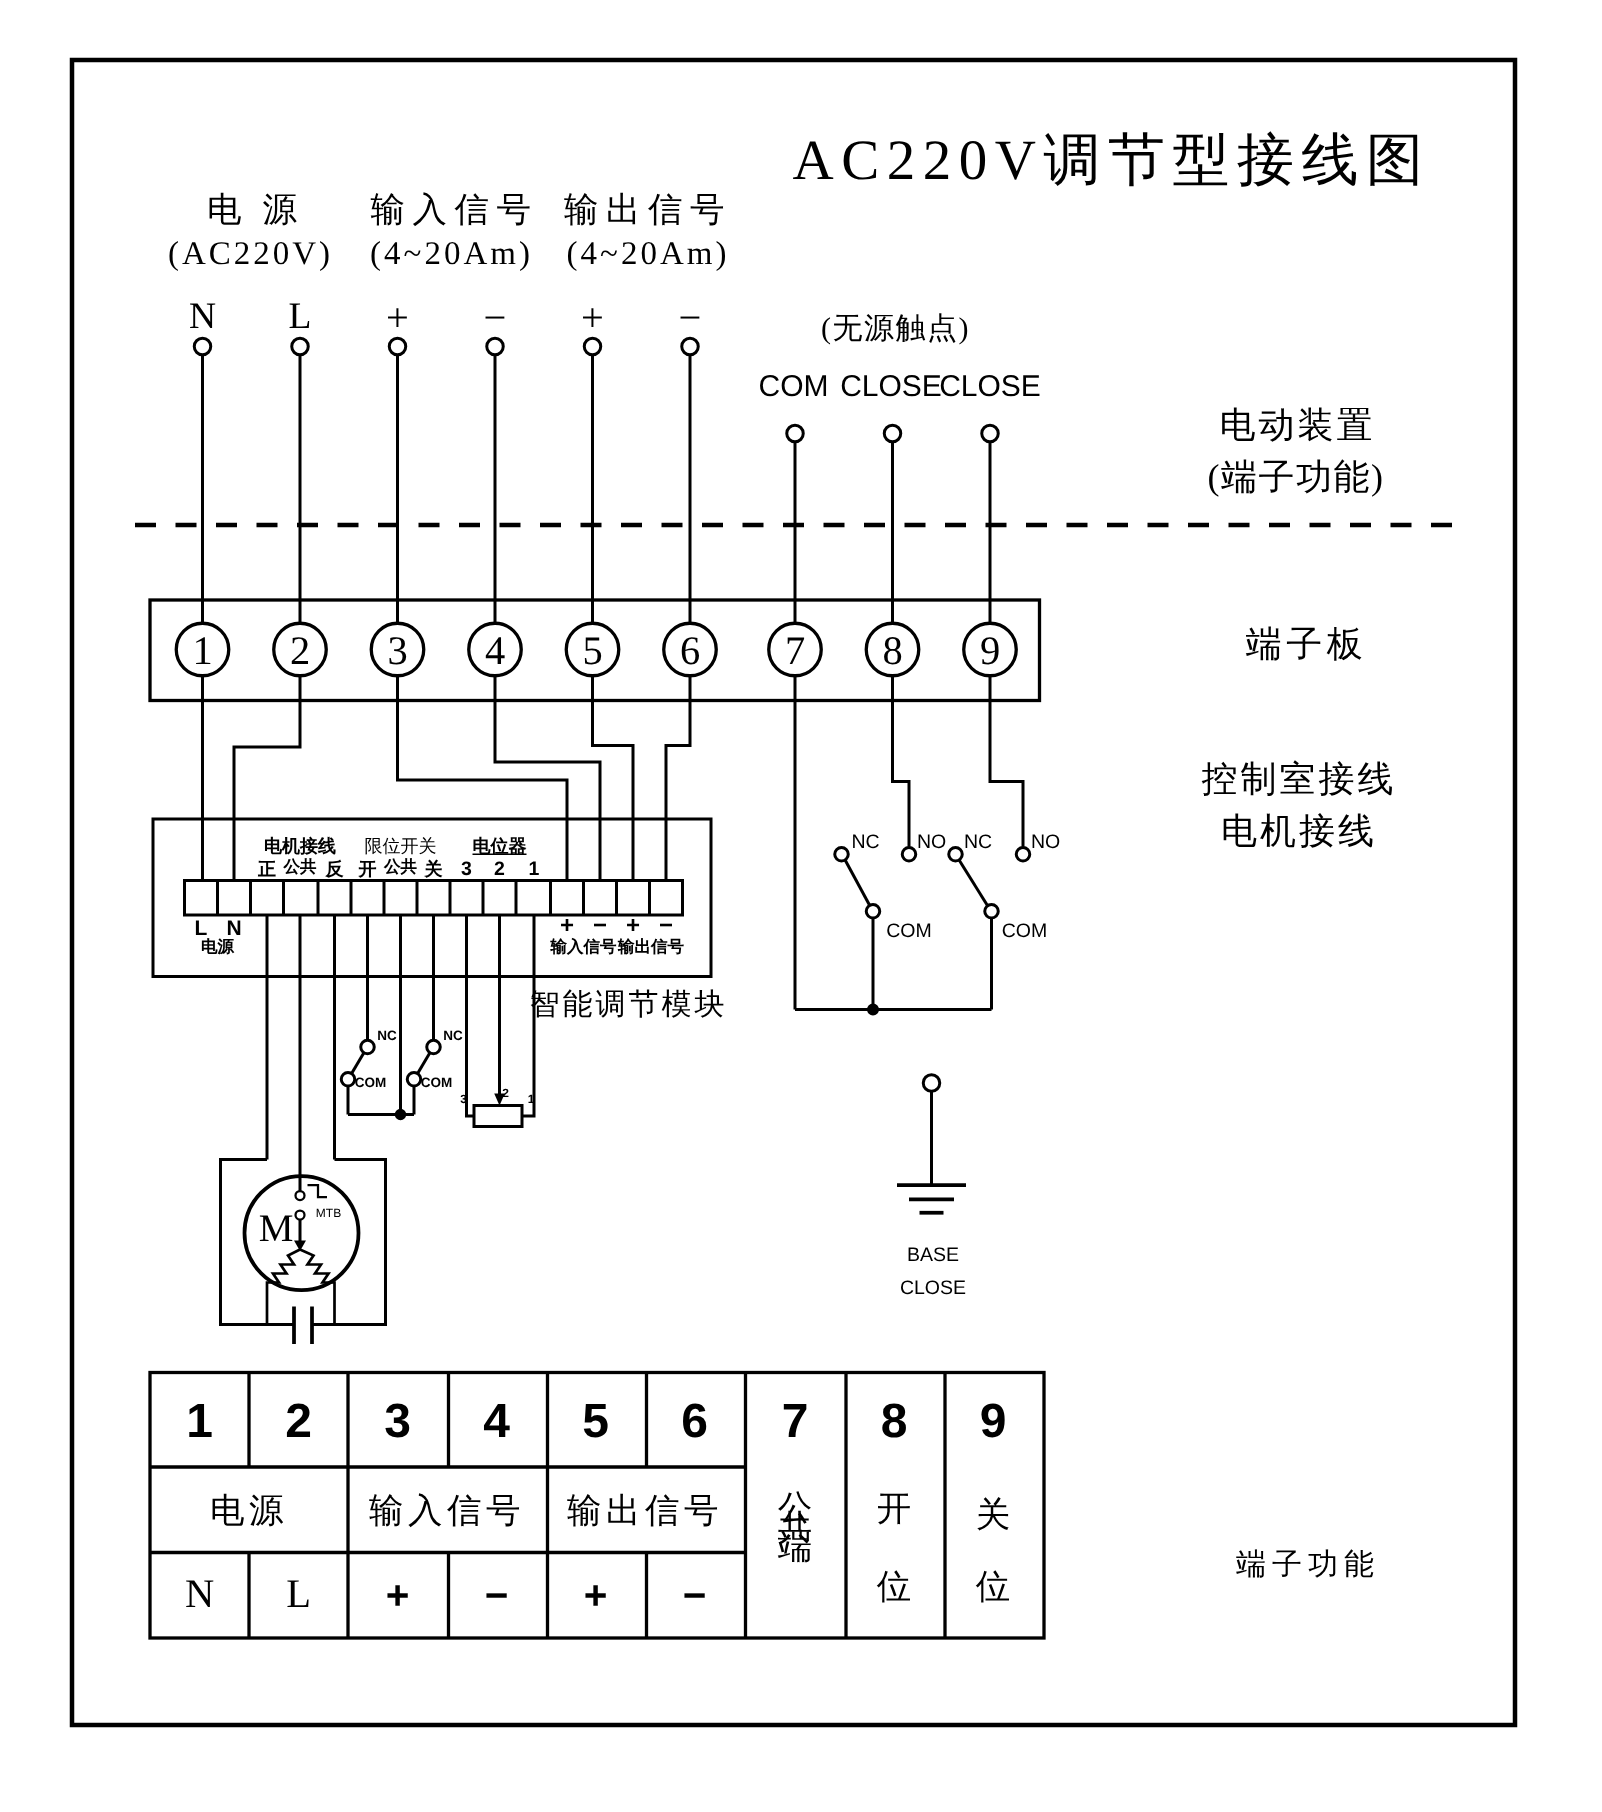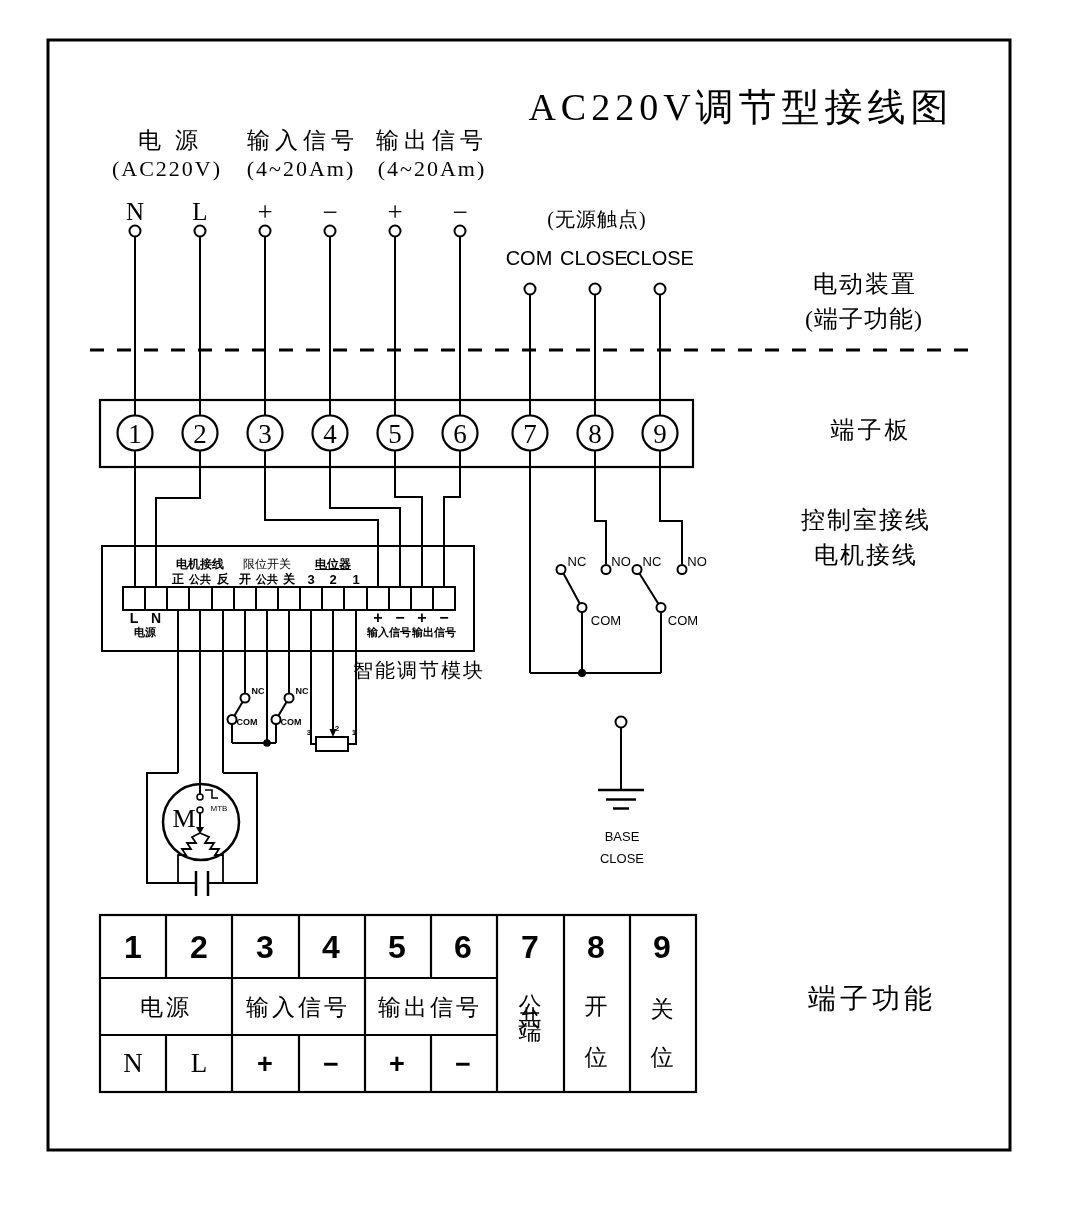--- a/index.html
+++ b/index.html
@@ -279,15 +279,15 @@
   <div class="lbl serif" style="left:199px; top:1063px; font-size:27px;">L</div>
   <div class="lbl sans" style="left:265px; top:1064px; font-size:27px; font-weight:700;">+</div>
   <div class="lbl sans" style="left:331px; top:1064px; font-size:27px; font-weight:700;">−</div>
   <div class="lbl sans" style="left:397px; top:1064px; font-size:27px; font-weight:700;">+</div>
   <div class="lbl sans" style="left:463px; top:1064px; font-size:27px; font-weight:700;">−</div>
 
   <div class="vert serif" style="left:530px; top:975px; font-size:23px; letter-spacing:13px;">公共端</div>
   <div class="vert serif" style="left:596px; top:978px; font-size:23px; letter-spacing:50px;">开位</div>
   <div class="vert serif" style="left:662px; top:978px; font-size:23px; letter-spacing:50px;">关位</div>
 
-  <div class="lbl serif" style="left:872px; top:999px; font-size:28px; letter-spacing:4px;">端子功能</div>
+  <div class="lbl serif" style="left:872px; top:1043px; font-size:20px; letter-spacing:4px;">端子功能</div>
 
 </div>
 
 </body></html>

